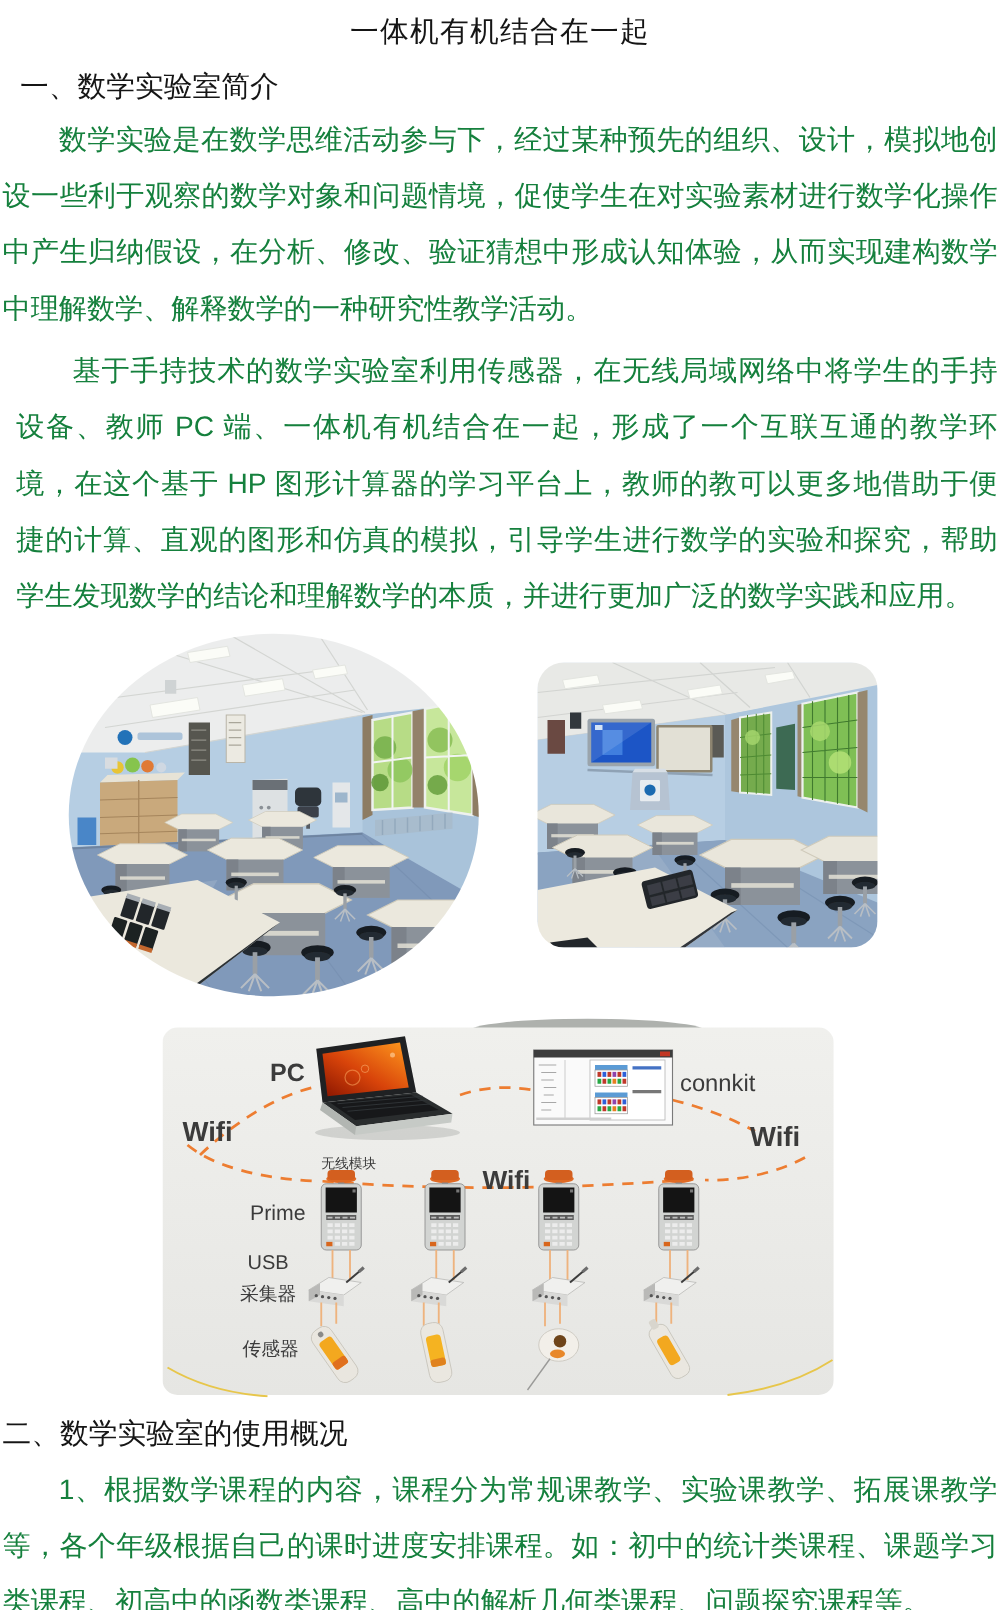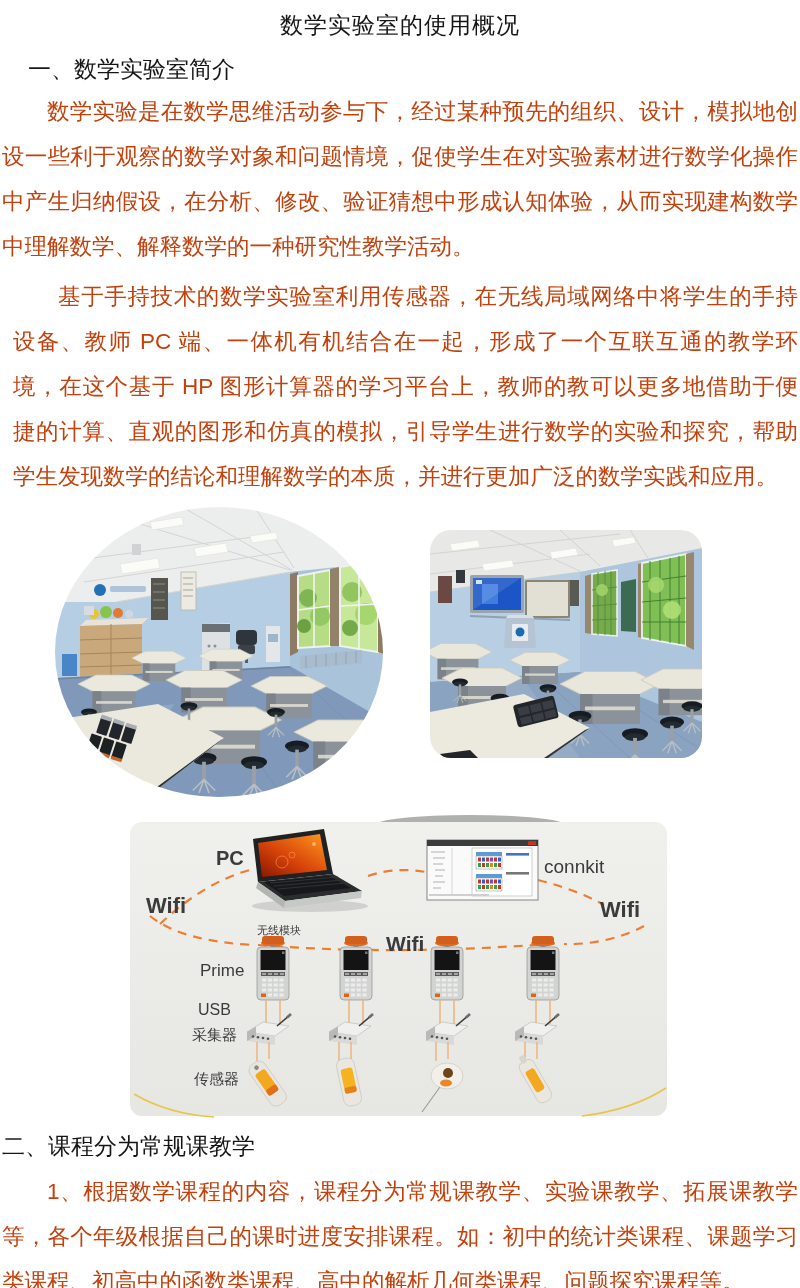--- a/index.html
+++ b/index.html
@@ -7,38 +7,38 @@
     width:800px;height:1288px;overflow:hidden;background:#ffffff;position:relative;
     font-family:"Liberation Sans","DejaVu Sans",sans-serif;color:#1c1c1c;
   }
   .abs{position:absolute;left:2px;right:2px;}
   .doc-title{
     top:8px;text-align:center;font-size:23px;line-height:34px;letter-spacing:1px;color:#151515;
   }
   .doc-heading{
     font-size:23px;line-height:30px;color:#151515;white-space:nowrap;
   }
-  .h1{top:54px;left:28px;}
+  .h1{top:54px;left:16px;}
   .h2{top:1131px;left:2px;}
   .para{
-    font-size:22.5px;line-height:45px;text-align:justify;text-indent:2em;color:#c2410c;
+    font-size:22.5px;line-height:45px;text-align:justify;text-indent:2em;color:#15803d;
   }
   .p1{top:89px;}
   .p2{top:274px;margin-left:11px;}
   .p3{top:1169px;}
   .photos{position:absolute;left:0;top:506px;width:800px;height:300px;}
   .photo-left{position:absolute;left:54px;top:0px;}
   .photo-right{position:absolute;left:430px;top:24px;}
   .diagram-wrap{position:absolute;left:130px;top:812px;width:537px;height:306px;}
   svg text{font-family:"Liberation Sans","DejaVu Sans",sans-serif;}
 </style>
 </head>
 <body>
 
-<div class="abs doc-title">数学实验室的使用概况</div>
+<div class="abs doc-title">一体机有机结合在一起</div>
 
 <div class="abs doc-heading h1">一、数学实验室简介</div>
 
 <div class="abs para p1">数学实验是在数学思维活动参与下，经过某种预先的组织、设计，模拟地创设一些利于观察的数学对象和问题情境，促使学生在对实验素材进行数学化操作中产生归纳假设，在分析、修改、验证猜想中形成认知体验，从而实现建构数学中理解数学、解释数学的一种研究性教学活动。</div>
 <div class="abs para p2">基于手持技术的数学实验室利用传感器，在无线局域网络中将学生的手持设备、教师 PC 端、一体机有机结合在一起，形成了一个互联互通的教学环境，在这个基于 HP 图形计算器的学习平台上，教师的教可以更多地借助于便捷的计算、直观的图形和仿真的模拟，引导学生进行数学的实验和探究，帮助学生发现数学的结论和理解数学的本质，并进行更加广泛的数学实践和应用。</div>
 
 <div class="photos">
 
   <svg class="photo-left" width="330" height="292" viewBox="0 0 330 292">
     <defs>
@@ -488,15 +488,15 @@
       <text x="414" y="61" font-size="19" font-weight="500">connkit</text>
       <text x="127" y="122" font-size="11">无线模块</text>
       <text x="70" y="164" font-size="17">Prime</text>
       <text x="68" y="203" font-size="16">USB</text>
       <text x="62" y="228" font-size="15">采集器</text>
       <text x="64" y="272" font-size="15">传感器</text>
     </g>
   </svg>
 </div>
 
-<div class="abs doc-heading h2">二、课程分为常规课教学</div>
+<div class="abs doc-heading h2">二、数学实验室的使用概况</div>
 
 <div class="abs para p3">1、根据数学课程的内容，课程分为常规课教学、实验课教学、拓展课教学等，各个年级根据自己的课时进度安排课程。如：初中的统计类课程、课题学习类课程、初高中的函数类课程、高中的解析几何类课程、问题探究课程等。</div>
 
 </body></html>

